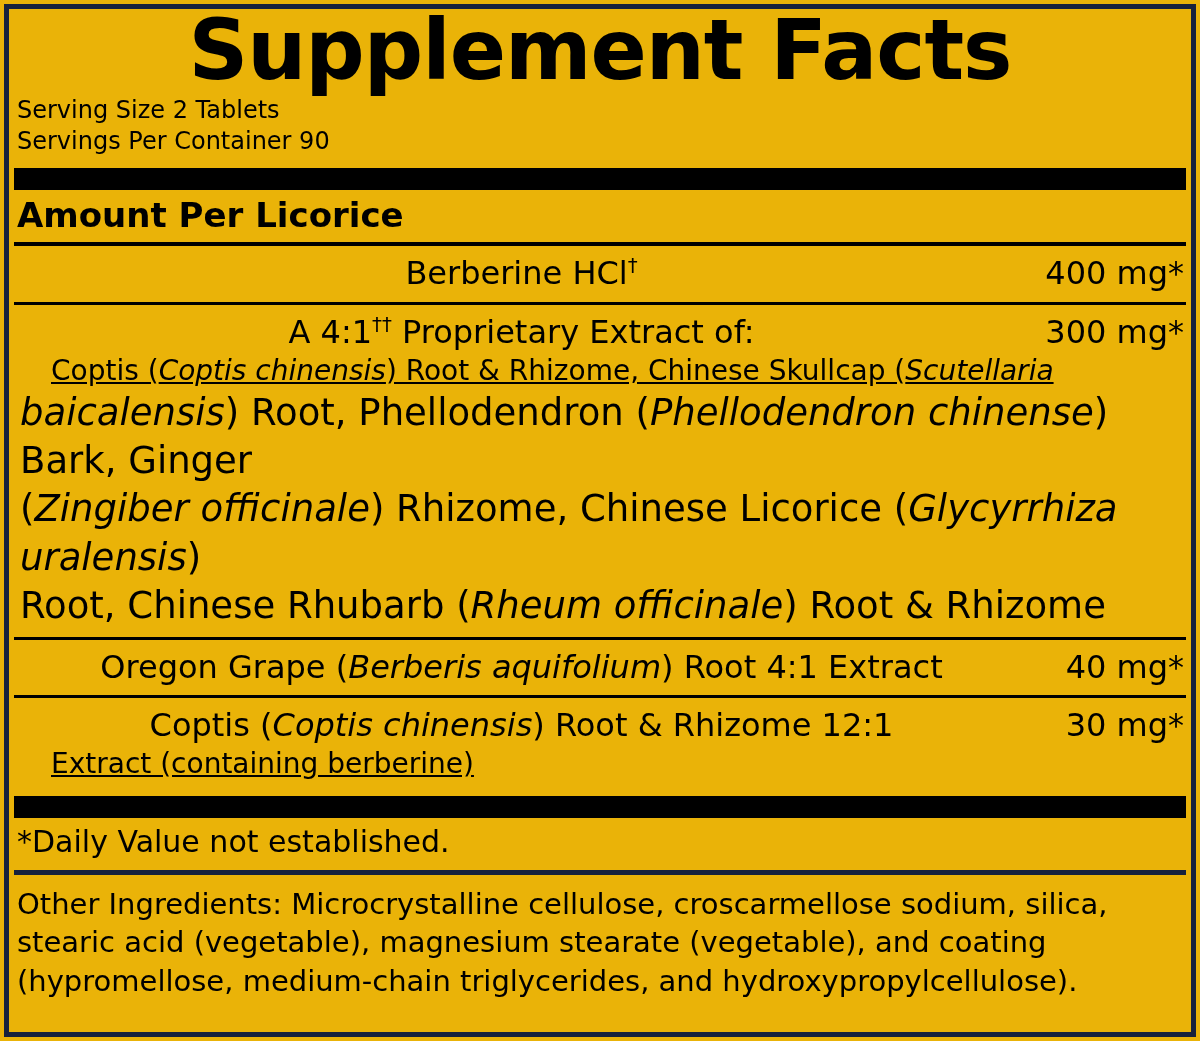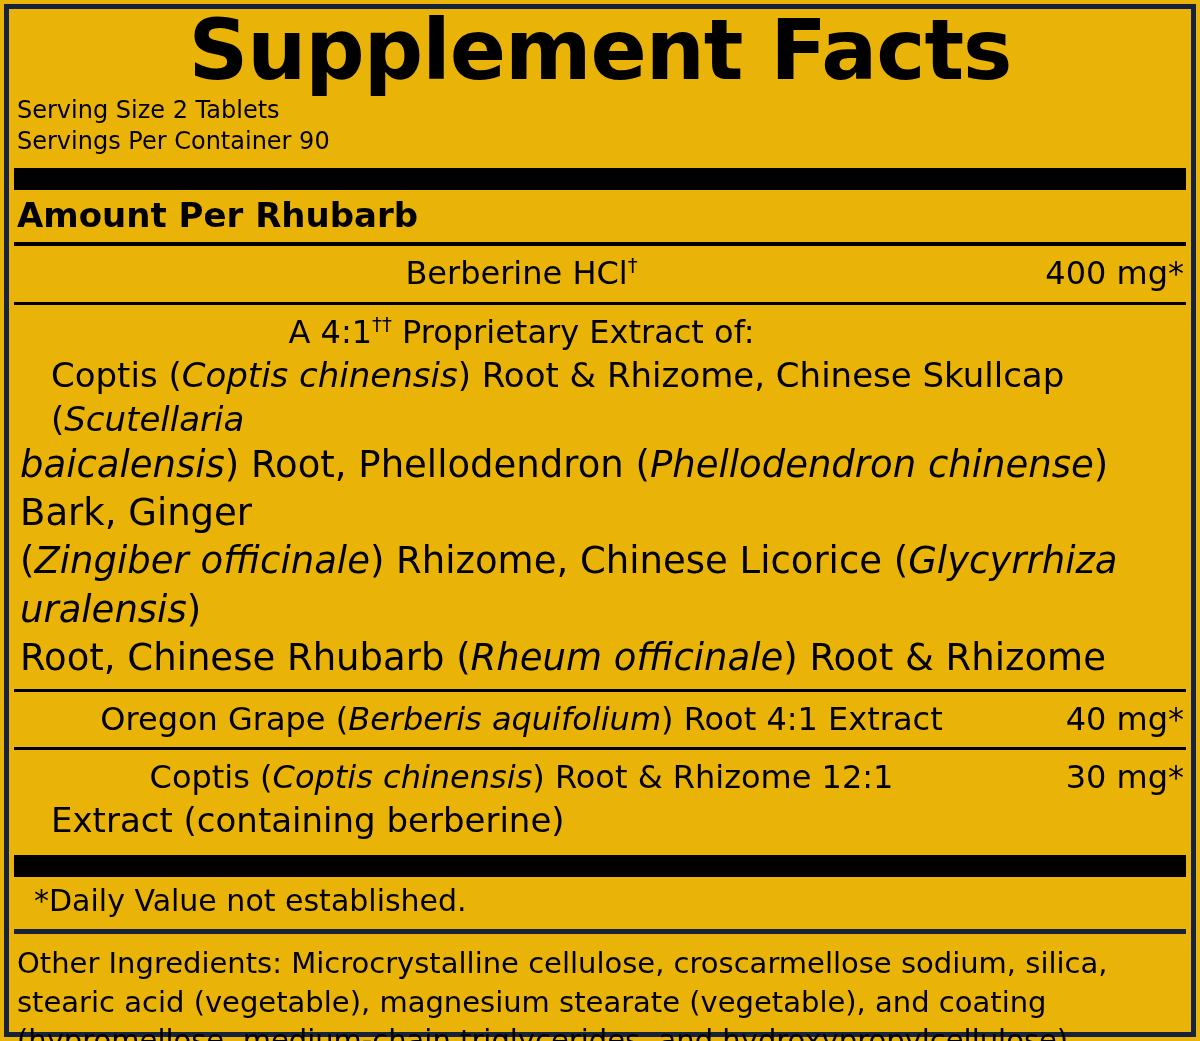--- a/index.html
+++ b/index.html
@@ -89,40 +89,40 @@
   }
   .row .label {
     display: block;
     padding-right: 160px;
     text-align: center;
   }
   .sub {
     display: block;
     padding-left: 34px;
     padding-right: 12px;
-    font-size: 34px;
+    font-size: 28px;
     line-height: 1.30;
+    text-decoration: underline;
   }
   .sub-tight {
     display: block;
     padding-left: 34px;
     font-size: 37px;
     line-height: 1.30;
   }
   i { font-style: italic; }
   sup {
     font-size: 0.62em;
     vertical-align: super;
     line-height: 0;
   }
   .dv-note {
     font-size: 30px;
     line-height: 1.2;
     padding: 6px 0 8px 3px;
-    margin-left: 17px;
   }
   .divider-navy {
     height: 5px;
     background: #17223c;
     margin-top: 2px;
   }
   .other-ing {
     font-size: 29px;
     line-height: 1.33;
     padding: 10px 6px 0 3px;
@@ -136,33 +136,34 @@
 
   <div class="inner">
 
     <div class="title">Supplement Facts</div>
 
     <div class="serving-line">Serving Size 2 Tablets</div>
     <div class="serving-line">Servings Per Container 90</div>
 
     <div class="bar-thick"></div>
 
-    <div class="amount-head">Amount Per Rhubarb</div>
+    <div class="amount-head">Amount Per Licorice</div>
 
     <div class="rule"></div>
 
     <div class="row">
       <span class="label"><span>Berberine HCl</span><sup>†</sup></span>
       <span class="amt">400 mg*</span>
     </div>
 
     <div class="rule-thin"></div>
 
     <div class="row">
       <span class="label"><span>A 4:1</span><sup>††</sup><span> Proprietary Extract of:</span></span>
+      <span class="amt">300 mg*</span>
       <span class="sub"><span>Coptis (</span><i>Coptis chinensis</i><span>) Root &amp; Rhizome, Chinese Skullcap (</span><i>Scutellaria</i></span>
       <span class="sub-tight" style="padding-left:3px;"><i>baicalensis</i><span>) Root, Phellodendron (</span><i>Phellodendron chinense</i><span>) Bark, Ginger</span></span>
       <span class="sub-tight" style="padding-left:3px;"><span>(</span><i>Zingiber officinale</i><span>) Rhizome, Chinese Licorice (</span><i>Glycyrrhiza uralensis</i><span>)</span></span>
       <span class="sub-tight" style="padding-left:3px;"><span>Root, Chinese Rhubarb (</span><i>Rheum officinale</i><span>) Root &amp; Rhizome</span></span>
     </div>
 
     <div class="rule-thin"></div>
 
     <div class="row">
       <span class="label"><span>Oregon Grape (</span><i>Berberis aquifolium</i><span>) Root 4:1 Extract</span></span>

